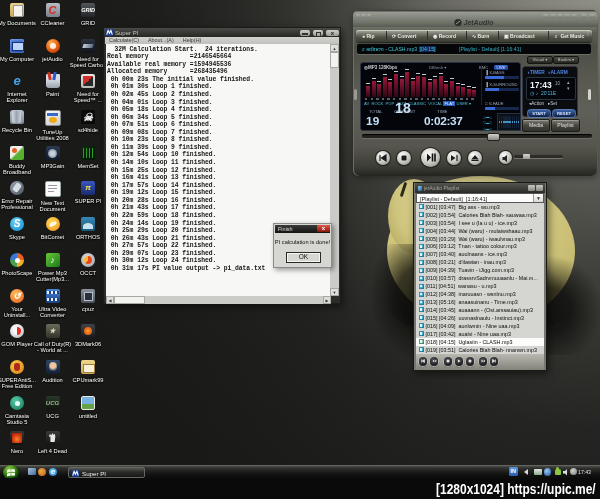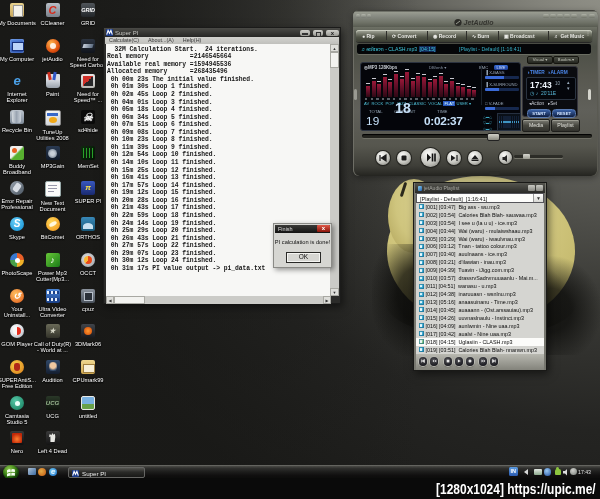--- a/index.html
+++ b/index.html
@@ -563,21 +563,21 @@
    <div class="jtxt" style="left:124px;top:7px;font-size:4.2px;color:#94a2b2;">▐ X-BASS</div>
    <div class="abs" style="left:124px;top:13px;width:34px;height:3px;background:linear-gradient(90deg,#3a6ad8 0 55%,#16284e 55%);border-radius:1px;"></div>
    <div class="jtxt" style="left:124px;top:19px;font-size:4.2px;color:#94a2b2;">▐ X-SURROUND</div>
    <div class="abs" style="left:124px;top:25px;width:34px;height:3px;background:linear-gradient(90deg,#3a6ad8 0 40%,#16284e 40%);border-radius:1px;"></div>
    <div class="jtxt" style="left:124px;top:38px;font-size:4.2px;color:#94a2b2;">□ V-FADE</div>
    <div class="abs" style="left:124px;top:44px;width:34px;height:3px;background:linear-gradient(90deg,#3a6ad8 0 30%,#16284e 30%);border-radius:1px;"></div>
    <div class="abs" style="left:3px;top:37.5px;width:114px;height:6px;font-size:4.1px;color:#4fc0d8;white-space:nowrap;">AV&nbsp; ROCK&nbsp; POP&nbsp; JAZZ&nbsp; CLASSIC&nbsp; VOCAL&nbsp;<span style="background:#2858c0;color:#dff">&nbsp;FLAT&nbsp;</span>&nbsp;USER ▾</div>
    <div class="jtxt" style="left:8px;top:46px;font-size:4.4px;color:#93a3b3;">TOTAL</div>
    <div class="jtxt" style="left:33px;top:46px;font-size:4.4px;color:#93a3b3;">CURRENT</div>
    <div class="jtxt" style="left:76px;top:46px;font-size:4.4px;color:#93a3b3;">TIME</div>
-   <div class="jtxt" style="left:5px;top:51px;font-size:11.8px;font-weight:normal;color:#c6e0f8;letter-spacing:0.3px;">19</div>
+   <div class="jtxt" style="left:5px;top:51px;font-size:11.8px;font-weight:bold;color:#c6e0f8;letter-spacing:0.3px;">19</div>
    <div class="jtxt" style="left:34px;top:37px;font-size:14px;font-weight:bold;color:#c6e0f8;letter-spacing:0.3px;">18</div>
    <div class="jtxt" style="left:63px;top:51px;font-size:11.8px;font-weight:bold;color:#c6e0f8;letter-spacing:-0.3px;">0:02:37</div>
    <div class="jtxt" style="left:122px;top:52px;font-size:3.6px;color:#3fa8c4;">△▬△</div>
    <div class="jtxt" style="left:122px;top:58px;font-size:3.6px;color:#3fa8c4;">▽▬▽</div>
    <div class="jtxt" style="left:122px;top:63.5px;font-size:3.6px;color:#3fa8c4;">◇▬◇</div>
    <div class="abs" style="left:136px;top:50px;width:22px;height:16px;background:#0a1018;border:0.5px solid #263040;">
      <div class="abs" style="left:1px;top:7px;width:20px;height:2px;background:repeating-linear-gradient(90deg,#3f9cc0 0 1.4px,transparent 1.4px 2.1px);"></div>
      <div class="abs" style="left:1px;top:2px;width:20px;height:12px;background:repeating-linear-gradient(90deg,rgba(60,110,200,0.16) 0 1.4px,transparent 1.4px 2.1px);"></div>
    </div>
  </div>

